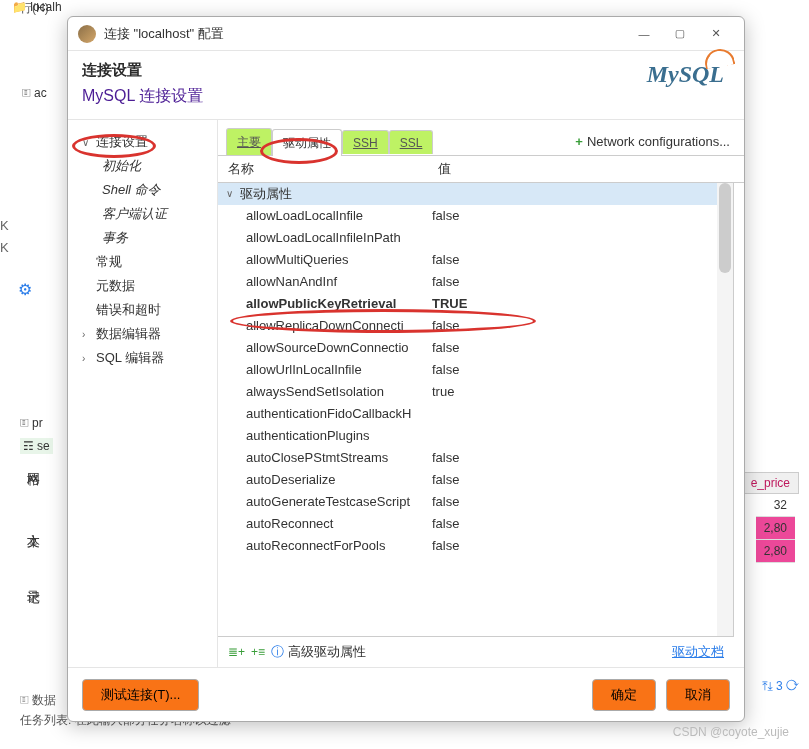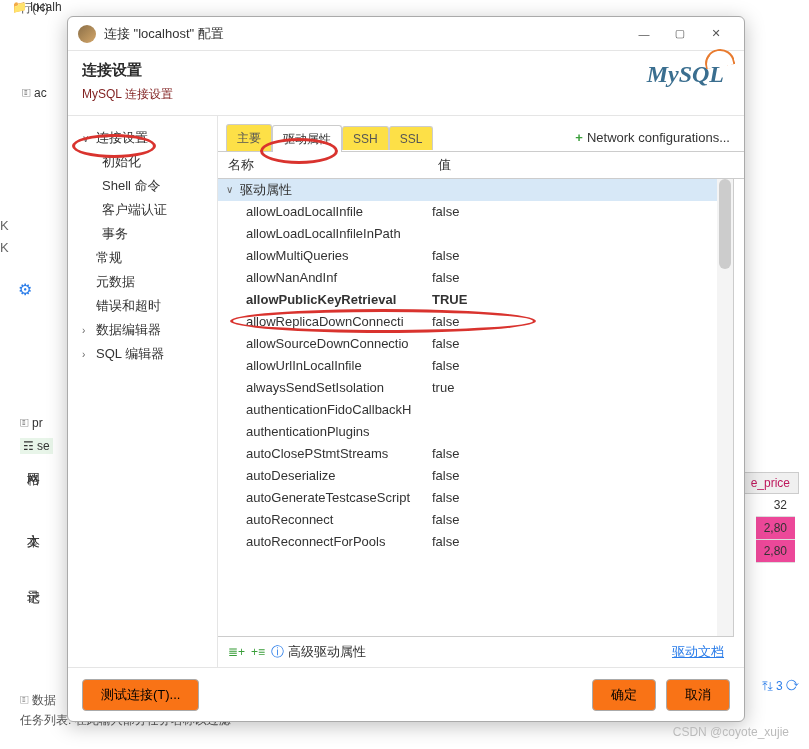--- a/index.html
+++ b/index.html
@@ -26,36 +26,36 @@
 
     .dialog { position: absolute; left: 67px; top: 16px; width: 678px; height: 706px; background: #fff; border: 1px solid #aaa; border-radius: 6px; box-shadow: 0 4px 20px rgba(0,0,0,0.25); display: flex; flex-direction: column; }
     .title-bar { height: 34px; display: flex; align-items: center; padding: 0 10px; border-bottom: 1px solid #e5e5e5; }
     .title-bar .app-icon { width: 18px; height: 18px; border-radius: 50%; background: linear-gradient(135deg, #8b6f47, #d4a76a); margin-right: 8px; }
     .title-bar .title-text { flex: 1; font-size: 13px; }
     .title-bar .win-btns { display: flex; }
     .title-bar .win-btn { width: 36px; height: 28px; display: flex; align-items: center; justify-content: center; font-size: 11px; color: #555; cursor: pointer; }
 
     .dlg-header { padding: 10px 14px 12px; display: flex; align-items: flex-start; justify-content: space-between; border-bottom: 1px solid #e5e5e5; }
     .dlg-header .head-text .h1 { font-size: 15px; font-weight: 600; color: #2b2b2b; margin-bottom: 6px; }
-    .dlg-header .head-text .h2 { font-size: 12px; color: #7f1d1d; }
+    .dlg-header .head-text .h2 { font-size: 16px; color: #4c1d95; }
     .mysql-logo { font-family: serif; font-size: 24px; font-style: italic; color: #3a6e8f; font-weight: 600; position: relative; padding-right: 6px; }
     .mysql-logo::before { content: ""; position: absolute; right: -4px; top: -12px; width: 26px; height: 16px; border: 2px solid #e87b2f; border-bottom: none; border-radius: 20px 20px 0 0; transform: rotate(-10deg); }
 
     .dlg-body { flex: 1; display: flex; overflow: hidden; }
 
     .nav-tree { width: 150px; padding: 10px 0 0 6px; font-size: 13px; color: #333; border-right: 1px solid #e5e5e5; }
     .nav-item { padding: 3px 4px 3px 8px; white-space: nowrap; display: flex; align-items: center; cursor: pointer; }
     .nav-item .chev { width: 14px; color: #666; font-size: 10px; }
-    .nav-item.indent1 { padding-left: 28px; }
+    .nav-item.indent1 { padding-left: 28px; font-style: italic; }
 
     .right-pane { flex: 1; display: flex; flex-direction: column; overflow: hidden; }
     .tabs-row { display: flex; align-items: center; border-bottom: 1px solid #ccc; padding: 8px 8px 0 8px; }
     .tab { padding: 5px 10px 4px; border: 1px solid #ccc; border-bottom: none; border-radius: 3px 3px 0 0; margin-right: 0; background: #fff; font-size: 12px; cursor: pointer; position: relative; }
     .tab.active { background: #fff; font-weight: normal; z-index: 2; margin-bottom: -1px; }
-    .tab.inactive { background: #fde047; color: #555; }
+    .tab.inactive { background: #bef264; color: #555; text-decoration: underline; }
     .network-btn { margin-left: auto; color: #333; font-size: 13px; margin-right: 6px; cursor: pointer; }
     .network-btn .plus { color: #3a9e3a; font-weight: bold; margin-right: 4px; }
 
     .prop-table { flex: 1; overflow: hidden; position: relative; border-right: 1px solid #ccc; margin-right: 10px; }
     .prop-header { display: flex; border-bottom: 1px solid #ccc; font-size: 13px; }
     .prop-header .col-name { width: 210px; padding: 4px 10px; }
     .prop-header .col-val { flex: 1; padding: 4px 10px; }
     .prop-body { overflow-y: auto; height: 390px; }
     .prop-row { display: flex; font-size: 13px; line-height: 22px; }
     .prop-row.group { background: #d7e8f7; padding-left: 8px; font-weight: normal; }

